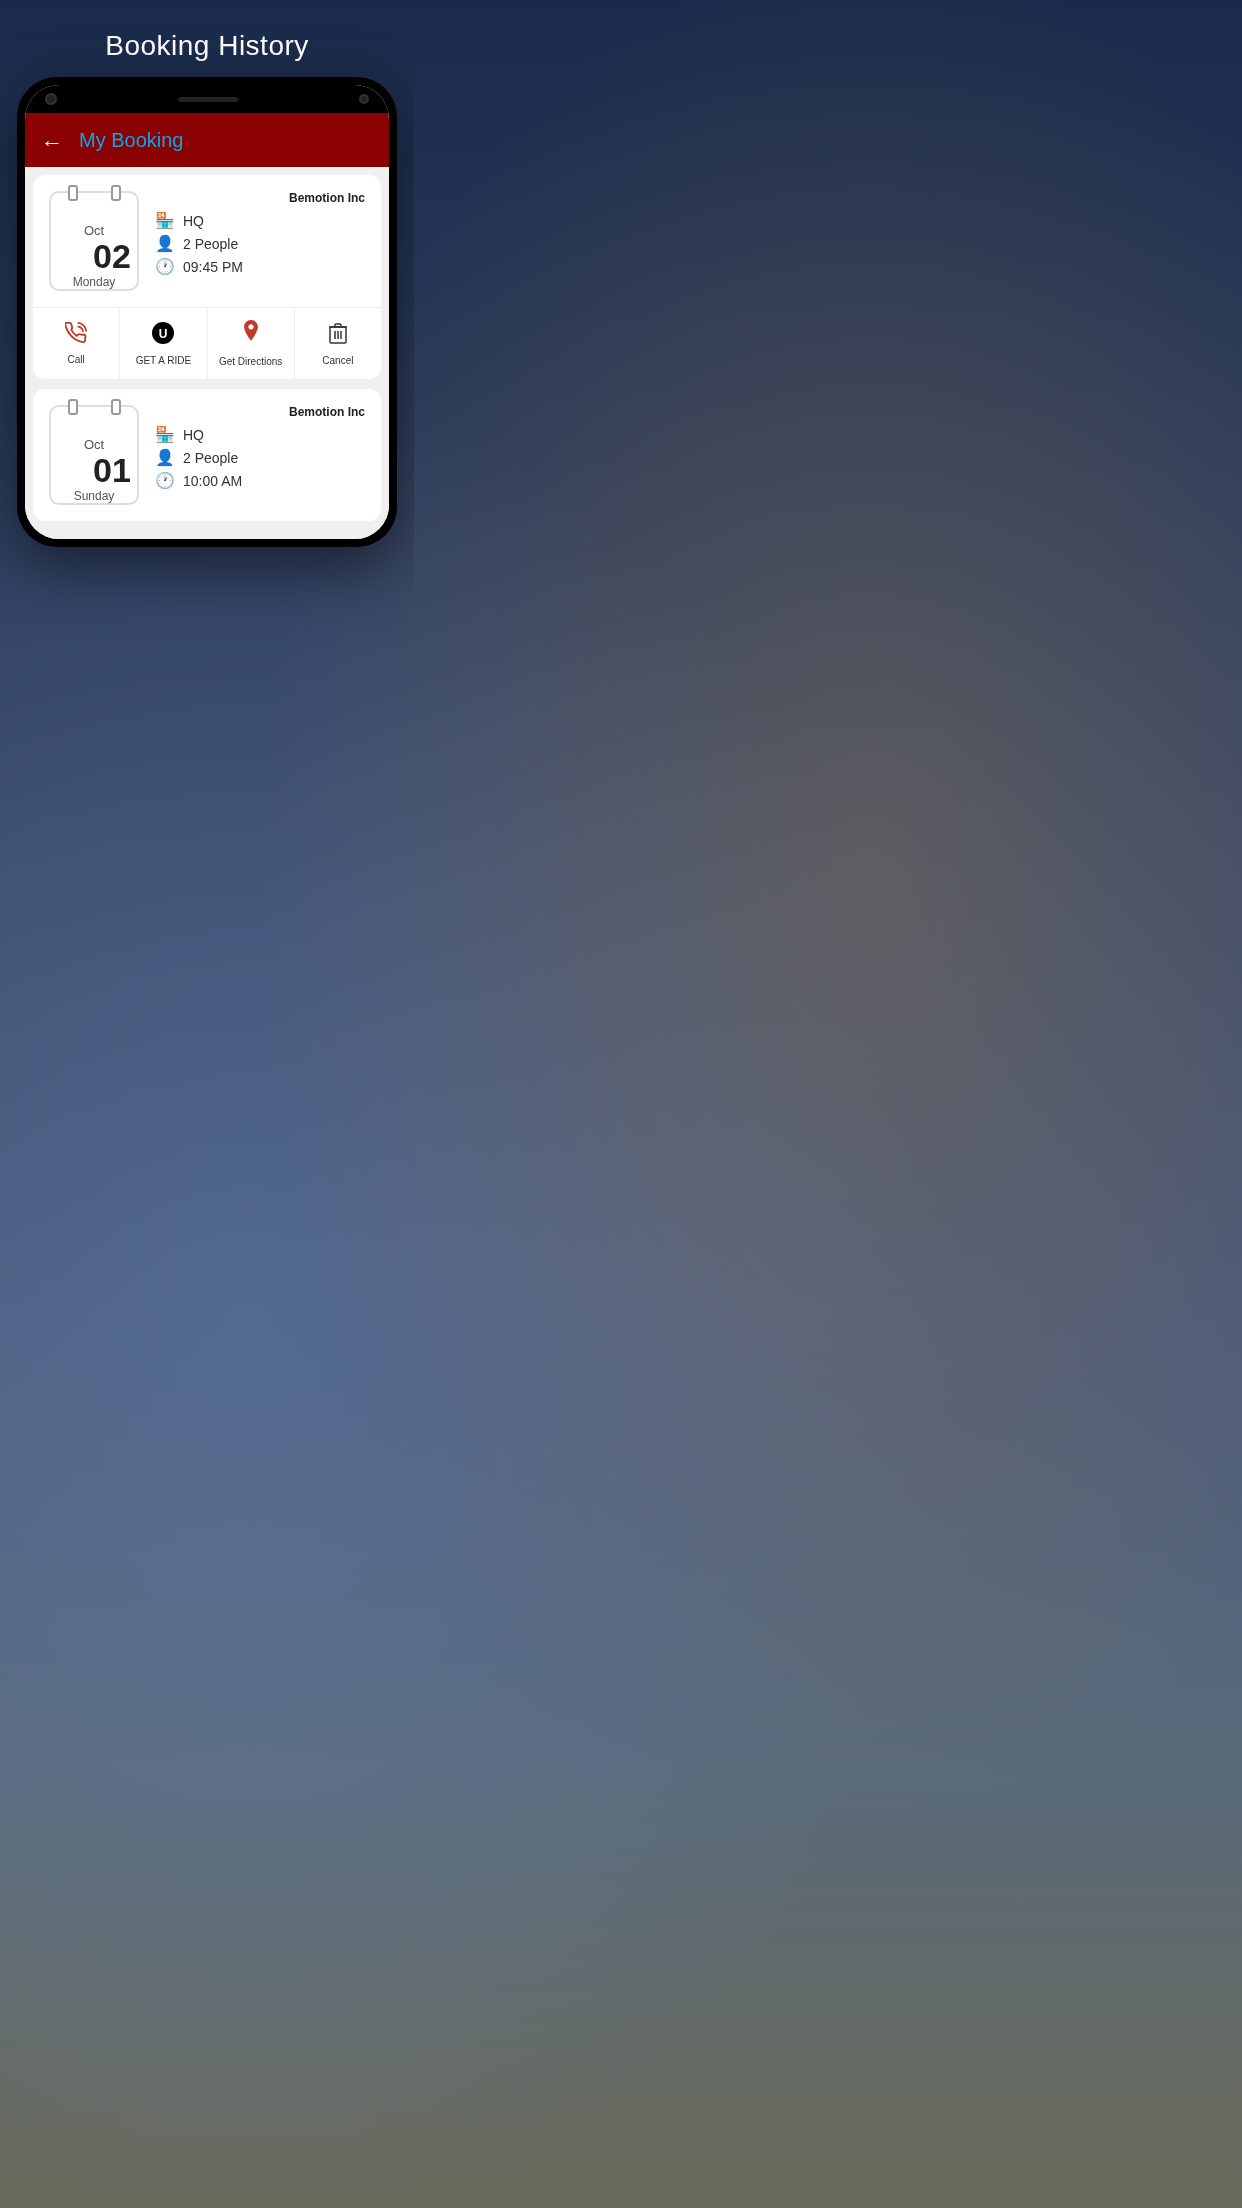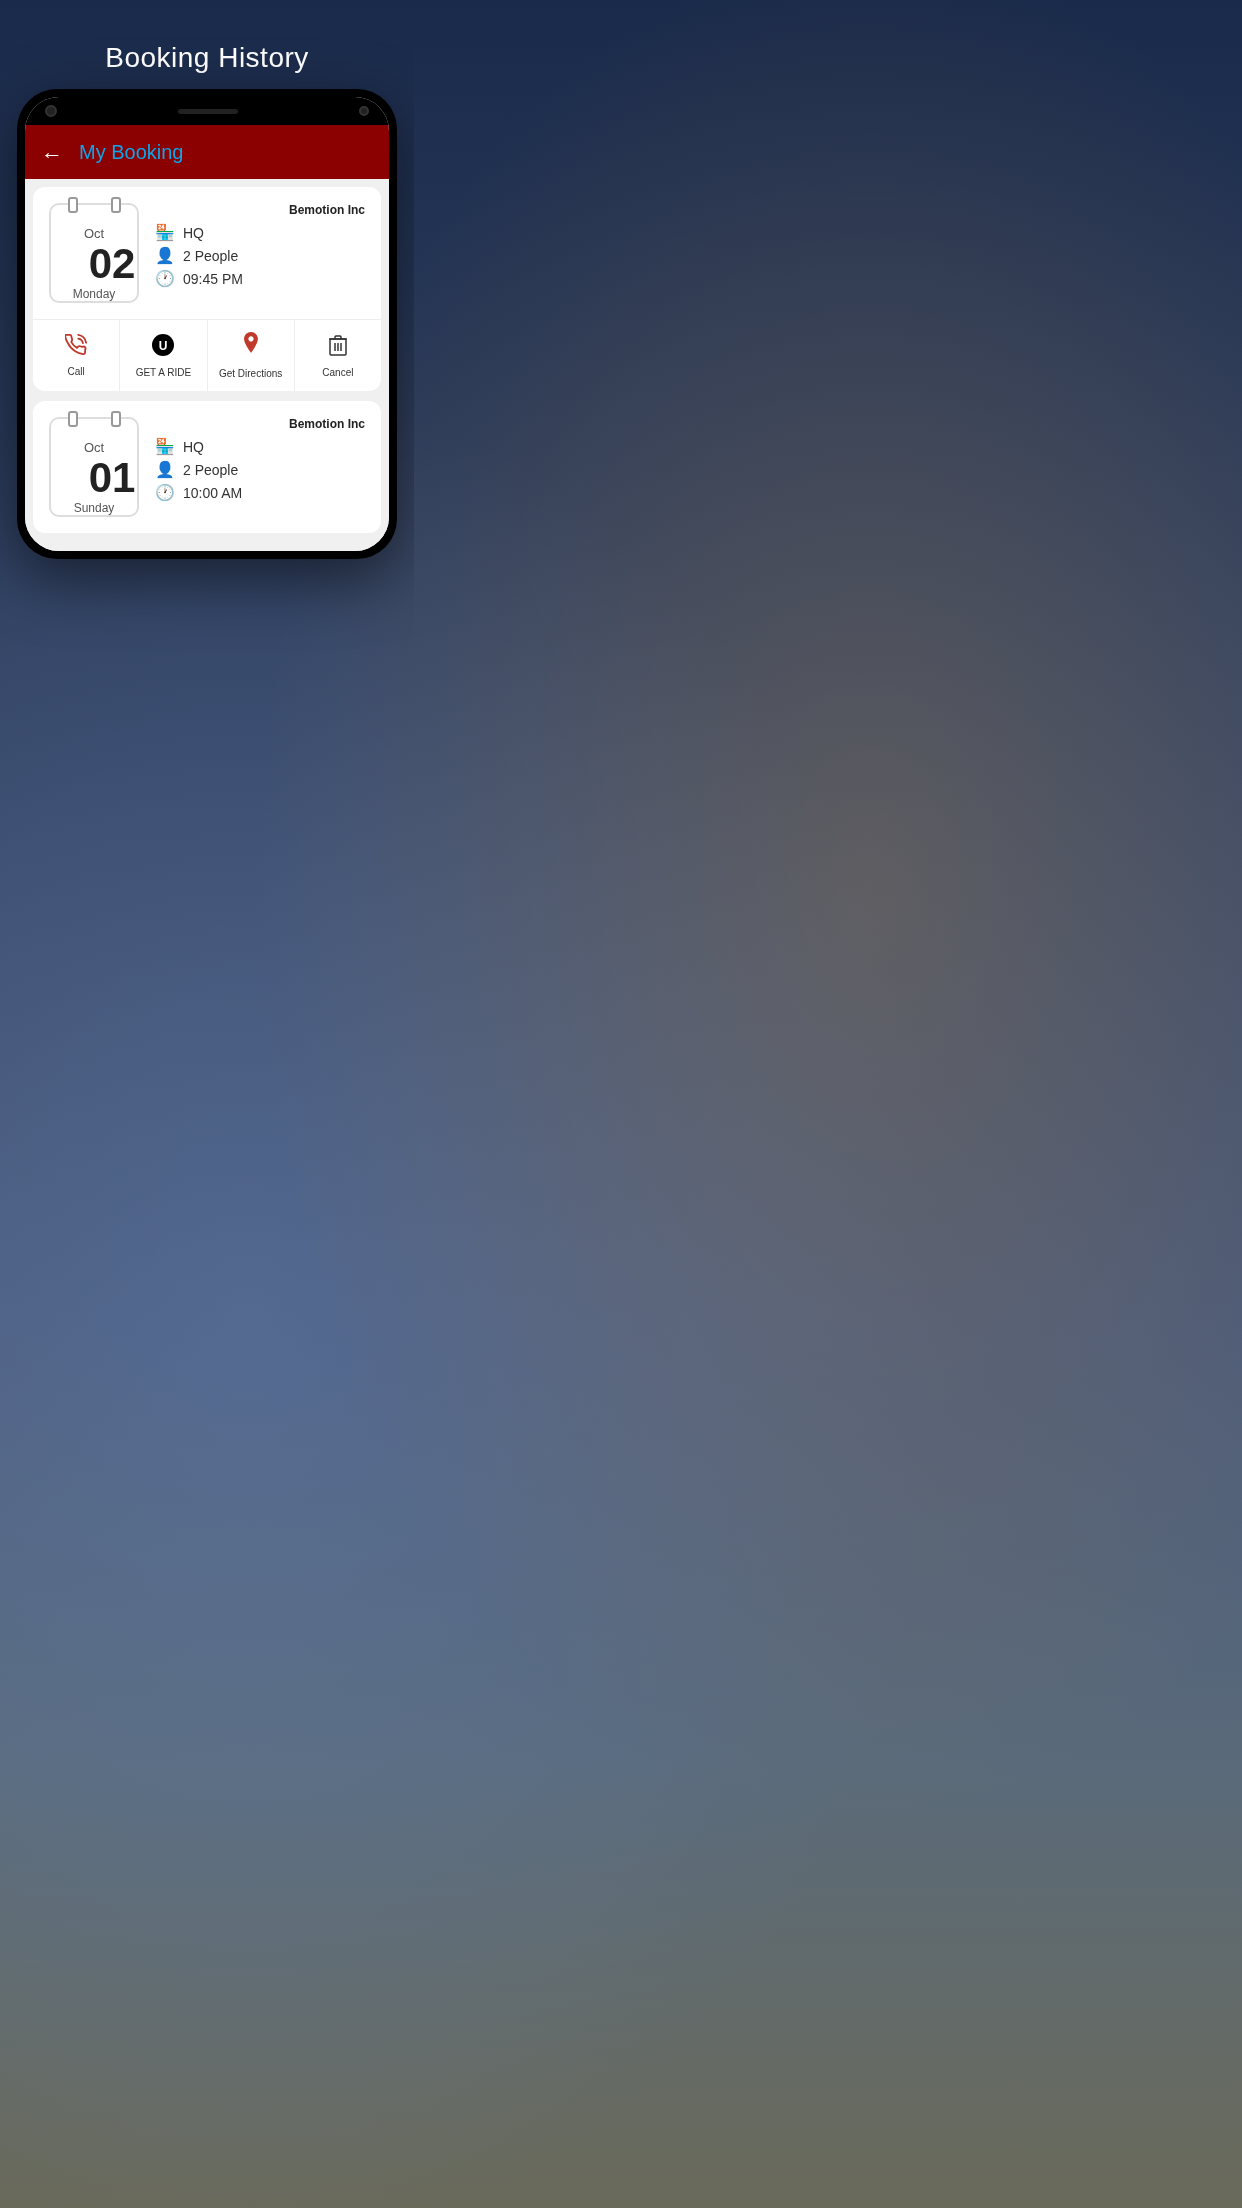--- a/index.html
+++ b/index.html
@@ -10,21 +10,21 @@
       font-family: 'Helvetica Neue', Arial, sans-serif;
       background: #4a6080;
       position: relative;
       overflow-x: hidden;
     }
 
     .page-title-area {
       position: relative;
       z-index: 10;
       text-align: center;
-      padding: 42px 20px 15px;
+      padding: 30px 20px 15px;
       color: white;
     }
 
     .page-title-area h1 {
       font-size: 28px;
       font-weight: 300;
       letter-spacing: 0.5px;
     }
 
     .phone-frame {
@@ -169,21 +169,21 @@
       background: white;
     }
 
     .cal-month {
       font-size: 13px;
       color: #555;
       margin-top: 8px;
     }
 
     .cal-day {
-      font-size: 42px;
+      font-size: 34px;
       font-weight: 700;
       color: #222;
       line-height: 1.1;
       margin-left: 36px;
     }
 
     .cal-weekday {
       font-size: 12px;
       color: #555;
     }

